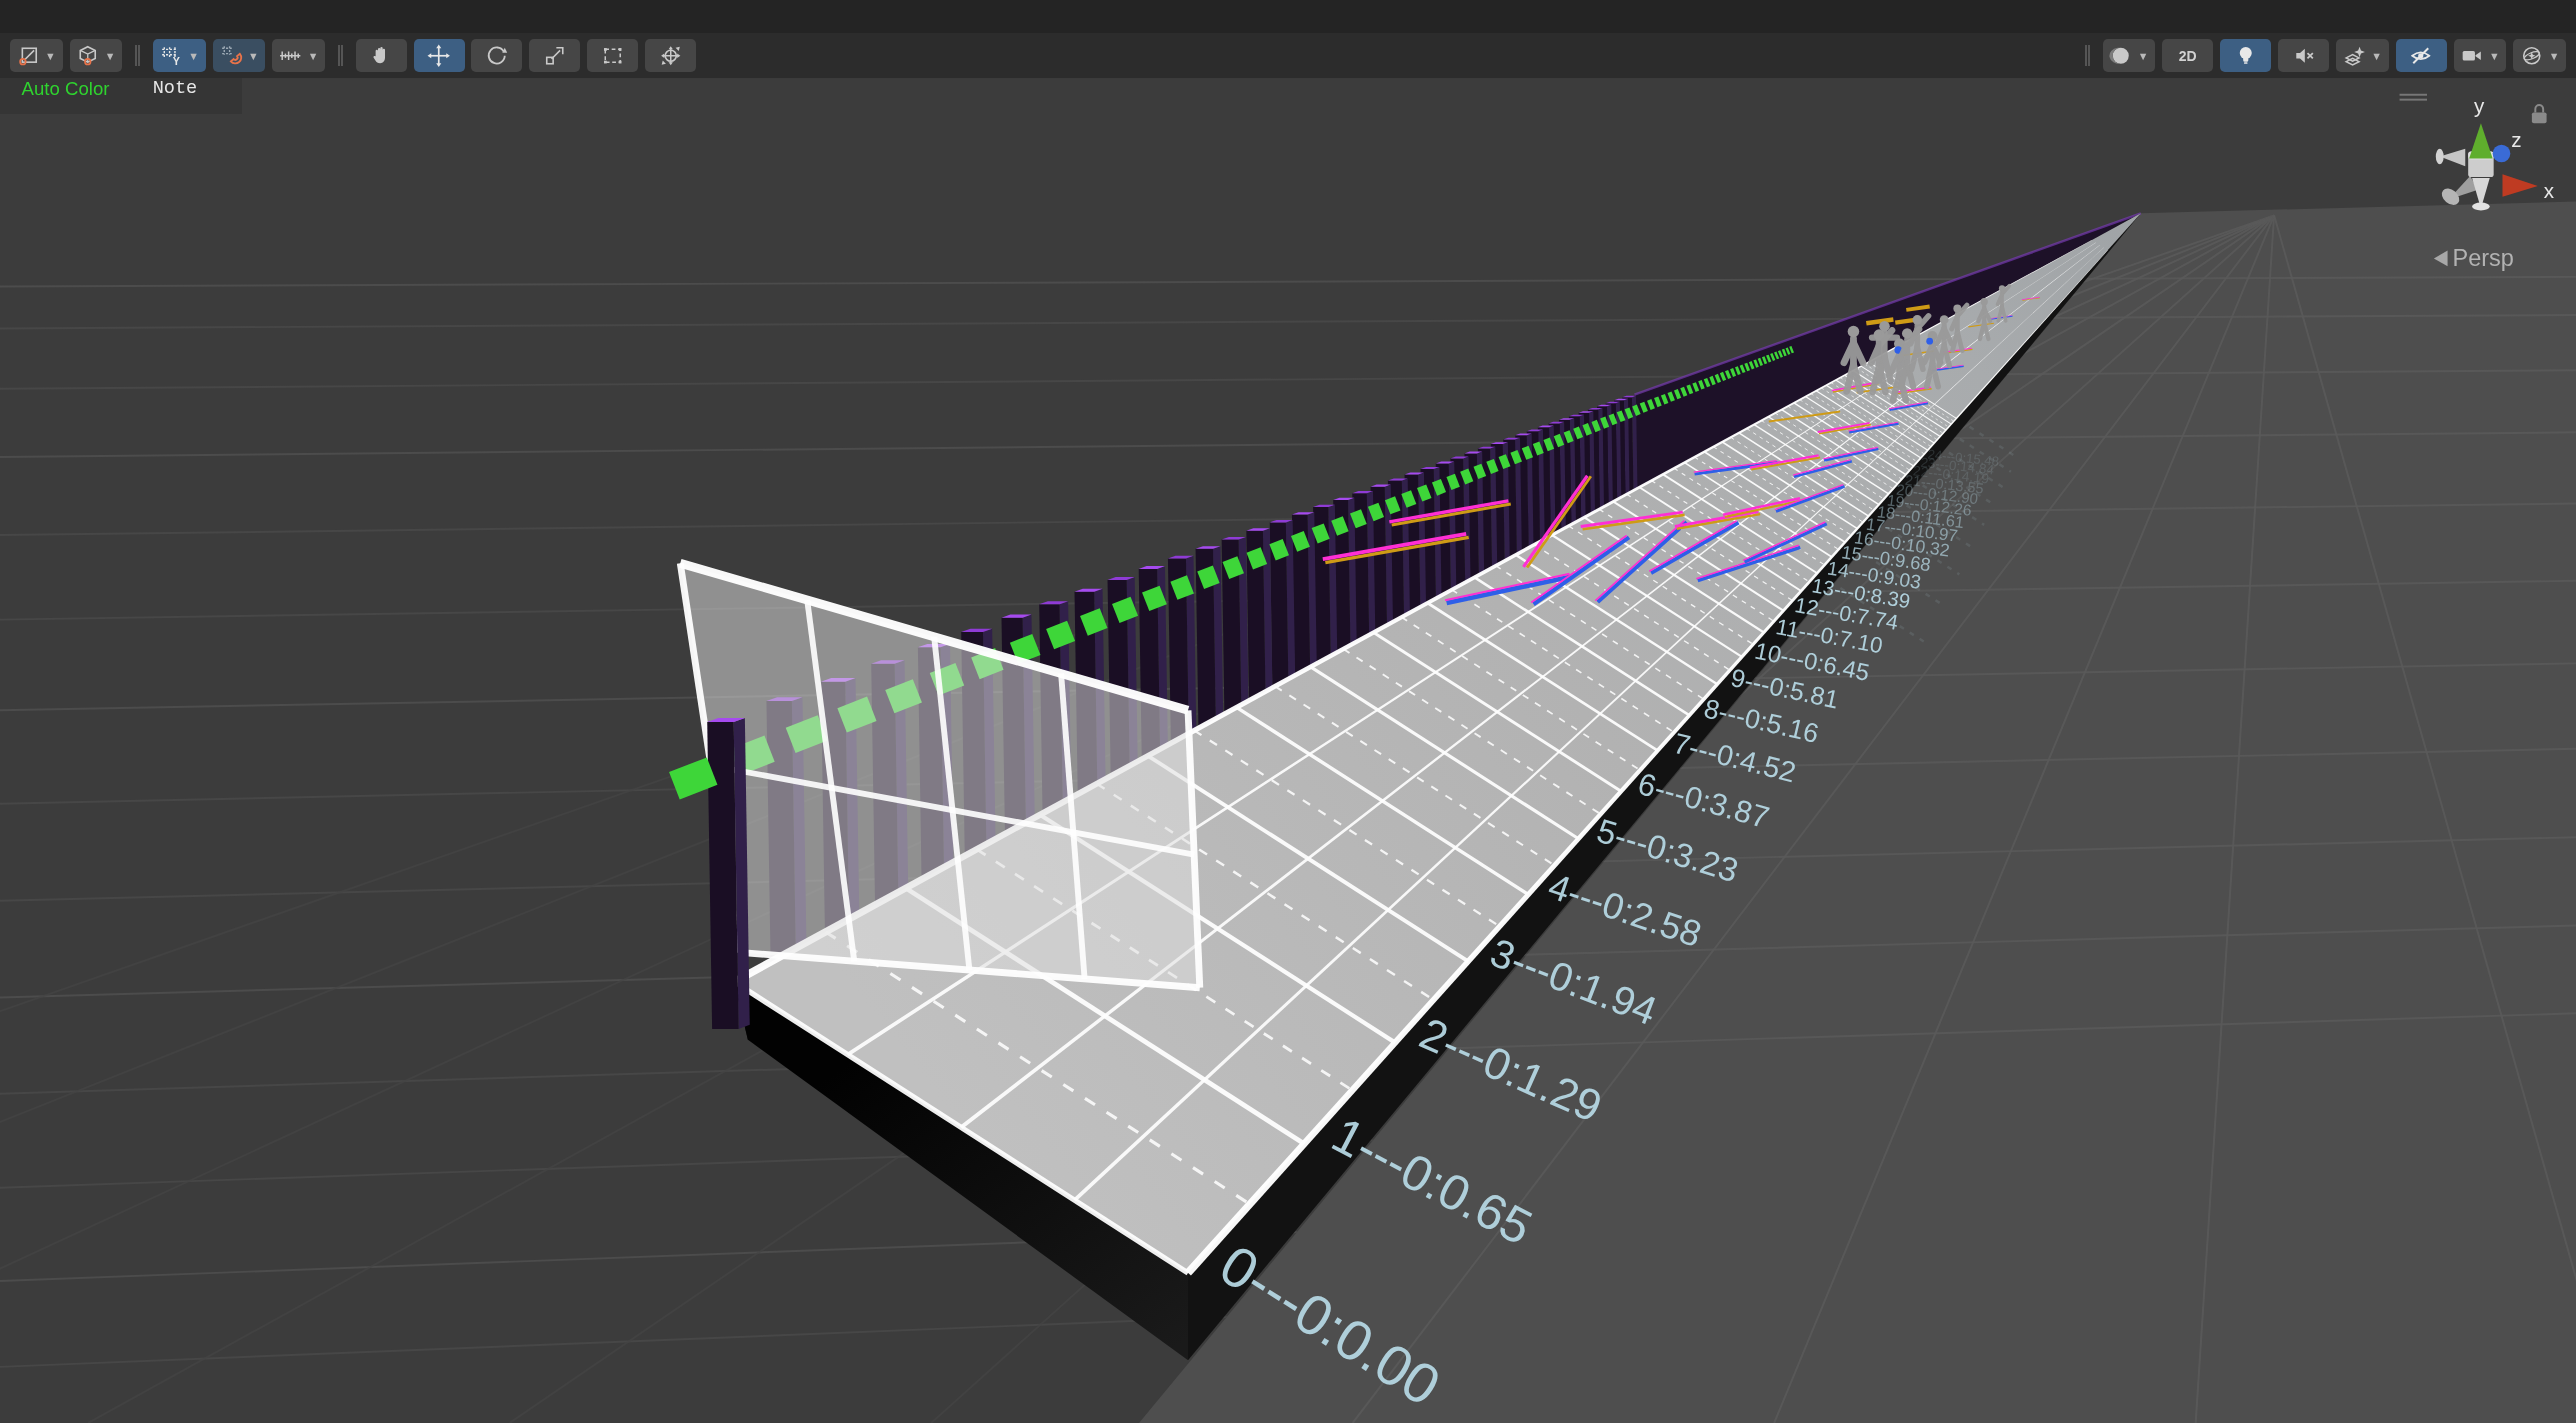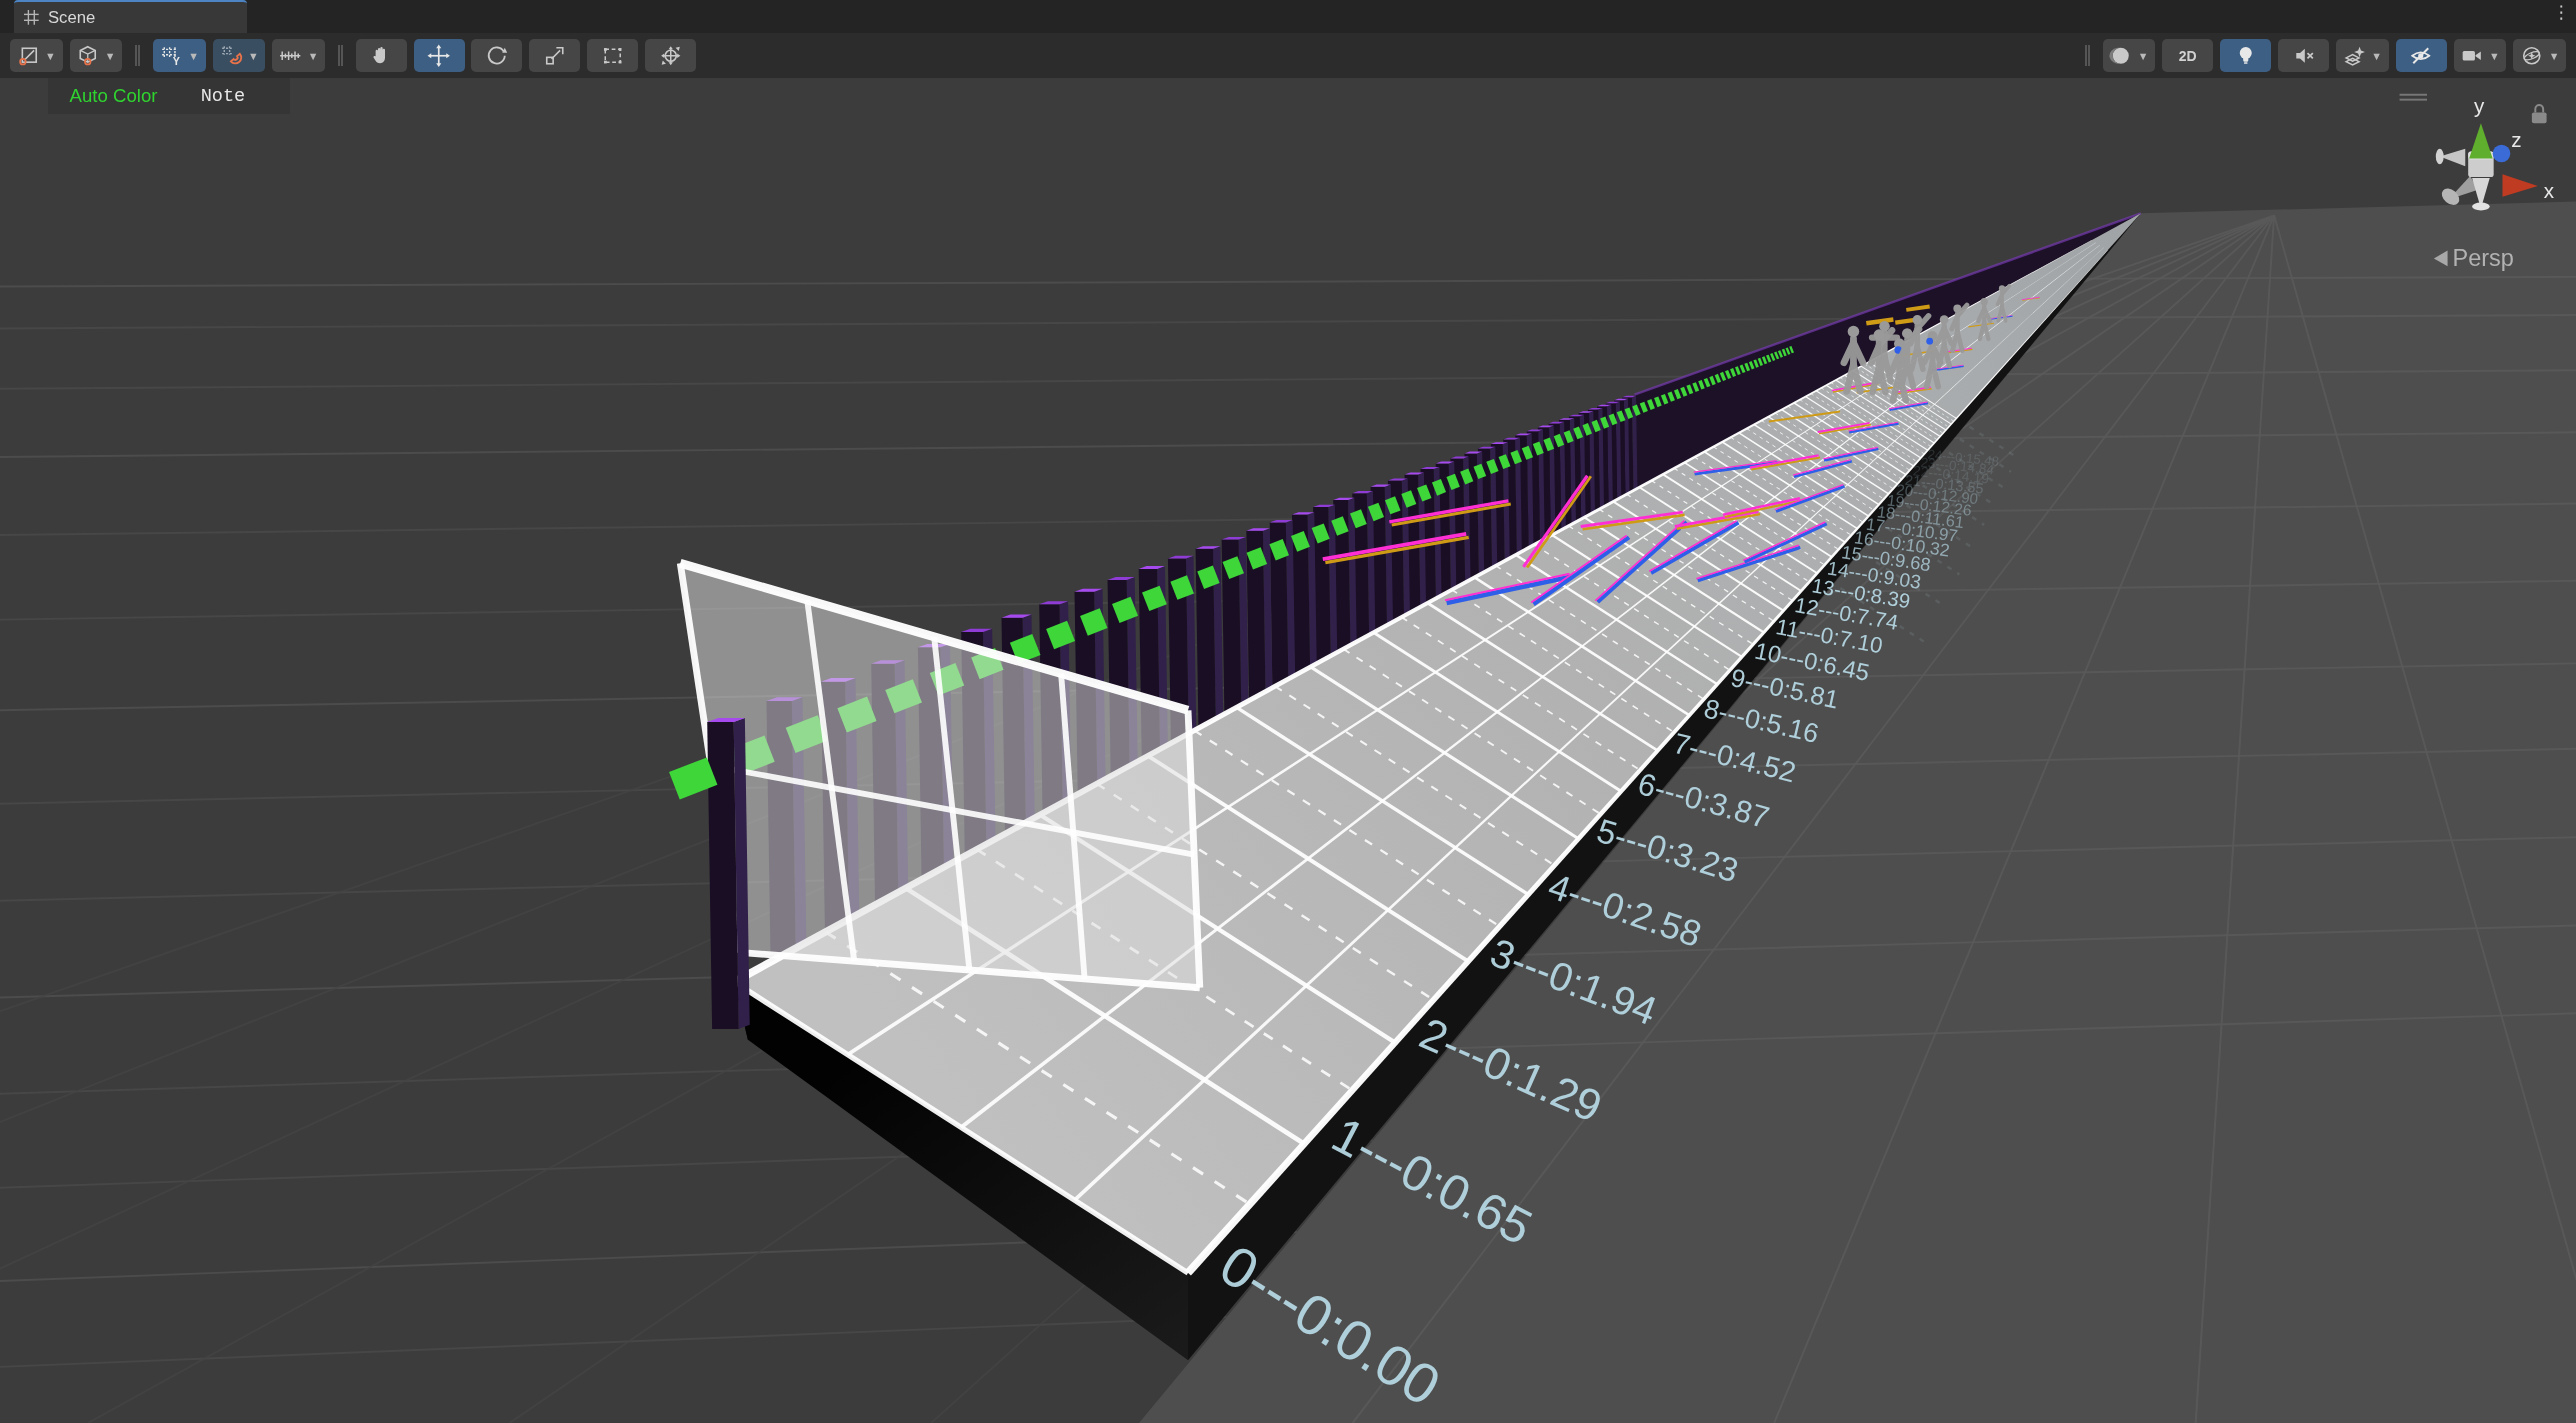--- a/index.html
+++ b/index.html
@@ -14,41 +14,27 @@
   .sep{width:4.9px;height:21.6px;border-left:2px solid #555;border-right:2px solid #555;margin:0 5.9px;}
   .tbtn{height:33px;min-width:51px;background:#464646;border-radius:4.9px;display:flex;align-items:center;justify-content:center;gap:2px;padding:0 6.9px;}
   .tbtn.active{background:#3d5f83;}
   .tbtn.half{background:#3a4e61;}
   .tbtn .dd{color:#b9b9b9;font-size:10.8px;margin-left:2.9px;}
   .tlabel{color:#d2d2d2;font-size:14px;font-weight:bold;}
   .spacer{flex:1;}
   
   #viewport{position:absolute;top:78px;left:0;width:2576px;height:1345px;background:#3c3c3c;}
   #scene{position:absolute;top:0;left:0;}
-  #overlaytabs{position:absolute;top:0;left:0;width:242px;height:36px;background:#353535;display:flex;align-items:center;margin-left:48px;}
+  #overlaytabs{position:absolute;top:0;left:0;width:242px;height:36px;background:#353535;display:flex;}
   #overlaytabs .otab{font-size:18.6px;padding:0 21.6px;}
 </style>
 </head>
 <body>
 
 <div id="window">
-  <div id="tabbar">
-    <div class="tab">
-      <svg width="16.7" height="16.7" viewBox="0 0 17 17">
-          <g stroke="#b5b5b5" stroke-width="1.4">
-            <line x1="5.5" y1="1" x2="5.5" y2="16"></line>
-            <line x1="11.5" y1="1" x2="11.5" y2="16"></line>
-            <line x1="1" y1="5.5" x2="16" y2="5.5"></line>
-            <line x1="1" y1="11.5" x2="16" y2="11.5"></line>
-          </g>
-        </svg>
-      <span>Scene</span>
-    </div>
-    <div class="dots">⋮</div>
-  </div>
   <div id="toolbar">
       <div class="tbtn">
         <svg width="23.5" height="23.5" viewBox="0 0 22 22">
           <rect x="5" y="4" width="13" height="13" fill="none" stroke="#c9c9c9" stroke-width="1.5"></rect>
           <line x1="7" y1="15" x2="16" y2="6" stroke="#c9c9c9" stroke-width="1.5"></line>
           <circle cx="5.5" cy="16.5" r="2.6" fill="none" stroke="#e8734a" stroke-width="1.6"></circle>
         </svg>
         <span class="dd">▼</span>
       </div>
       <div class="tbtn">

